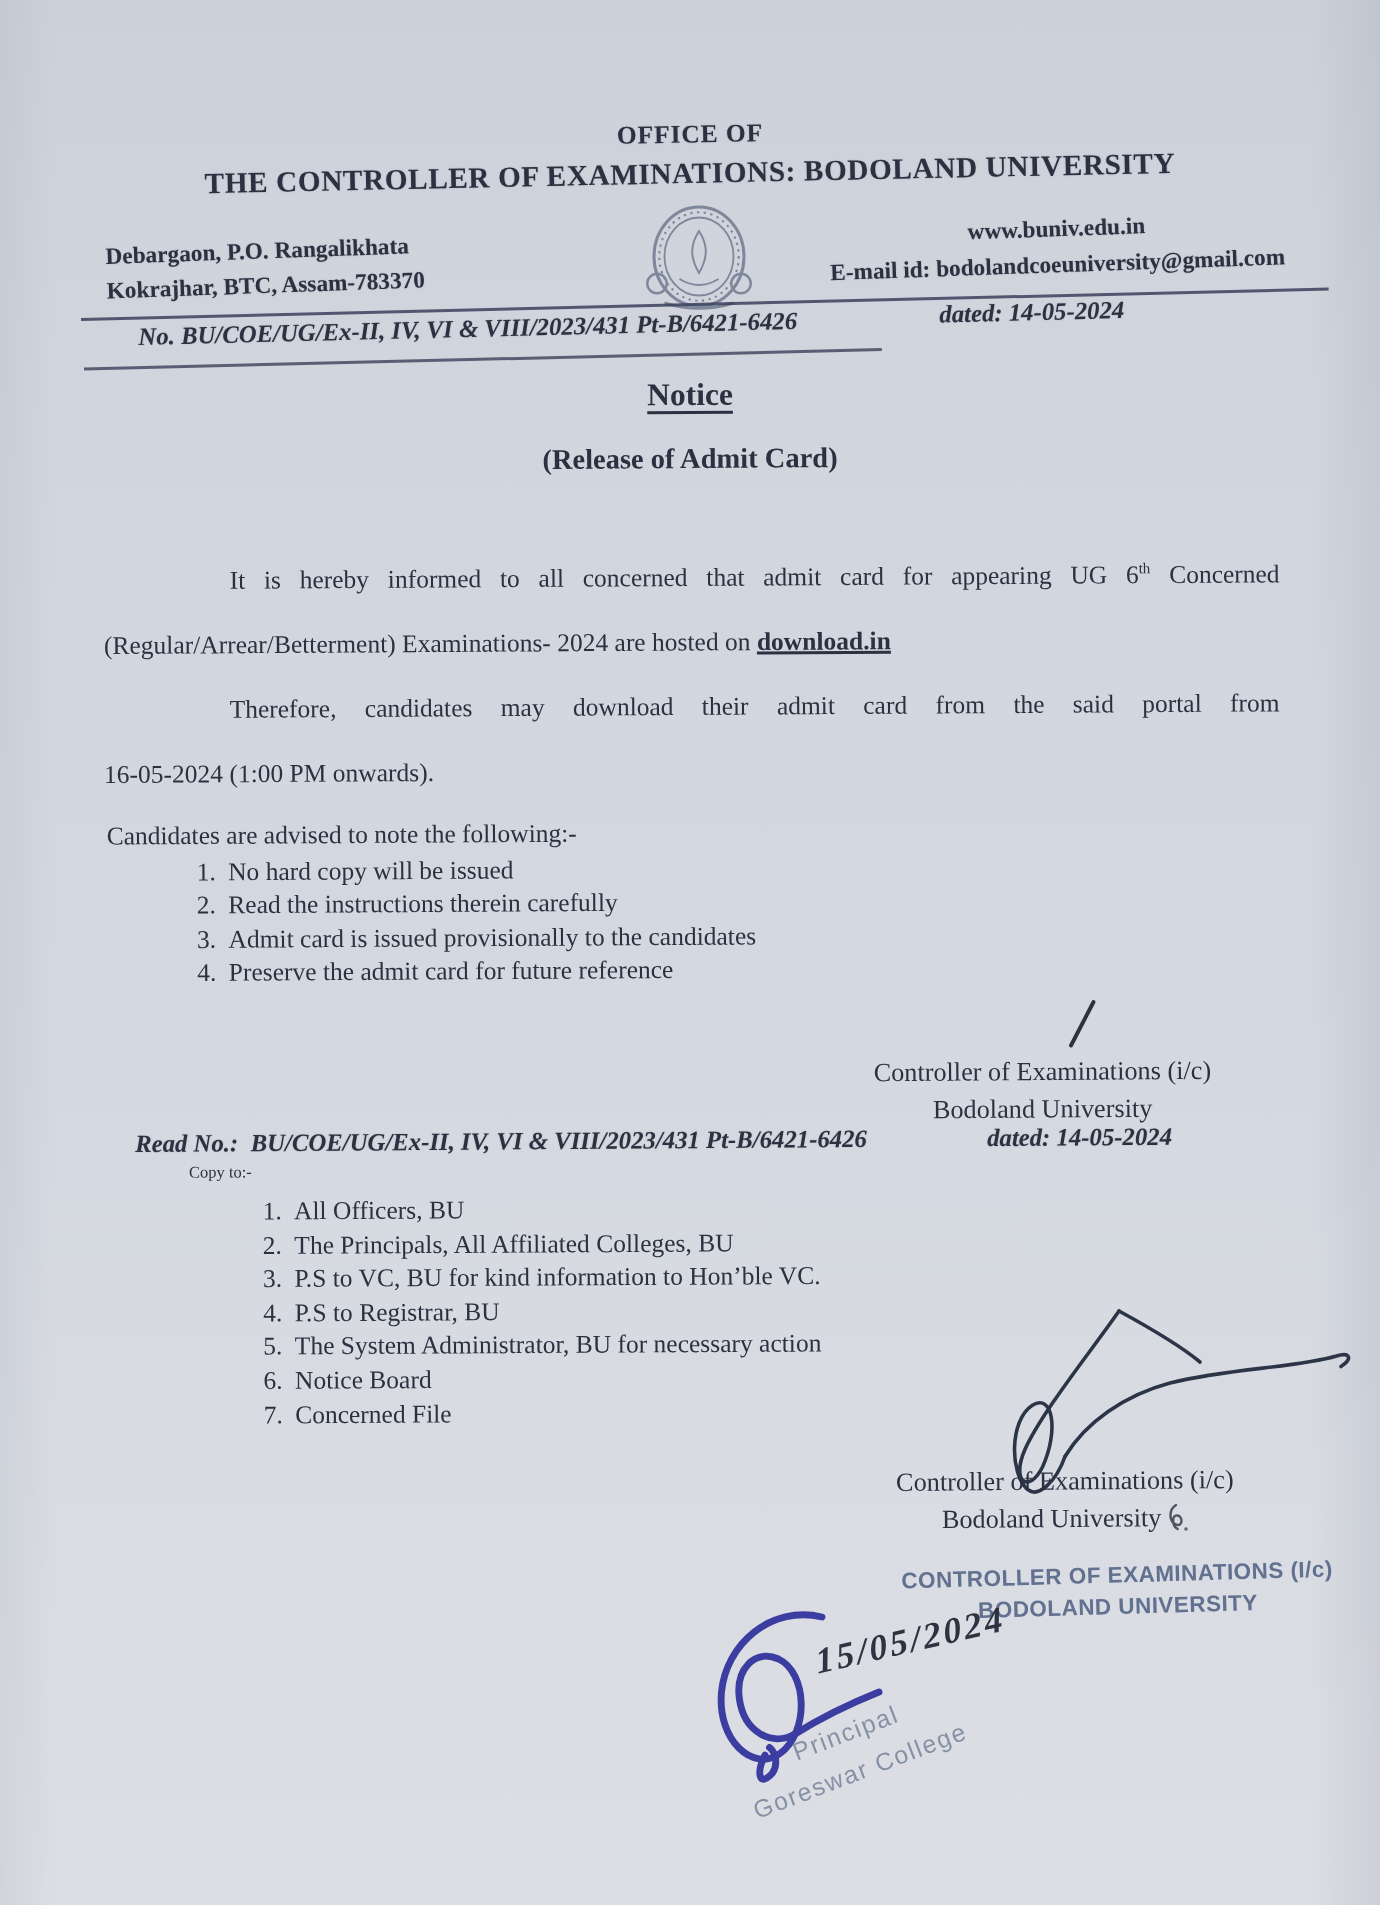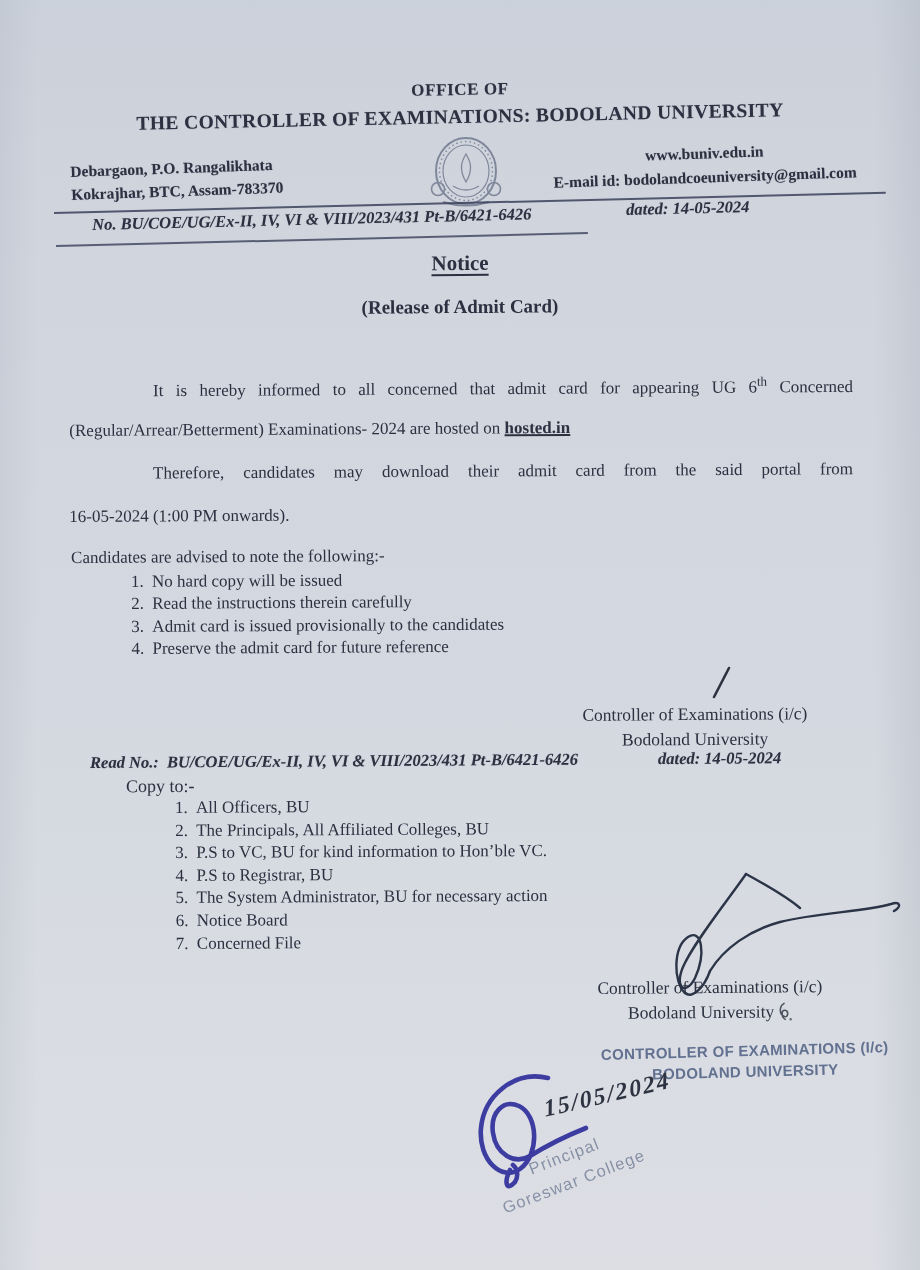--- a/index.html
+++ b/index.html
@@ -28,35 +28,35 @@
   .title span{text-decoration:underline;text-decoration-thickness:2px;text-underline-offset:4px;margin-top:22px;}
   .subtitle{left:0;top:296px;width:100%;font-size:19px;font-weight:bold;transform:rotate(-.4deg);}
 
   .para{left:69px;width:784px;font-size:17px;transform:rotate(-.35deg);transform-origin:left top;}
   .para .jline{text-align:justify;text-align-last:justify;height:43px;}
   .para .lline{height:43px;}
   .p1{top:378px;}
   .p1 .jline{text-indent:84px;}
   .p2{top:464px;}
   .p2 .jline{text-indent:84px;}
-  sup{font-size:13px;}
+  sup{font-size:10px;}
   .portal{font-weight:bold;text-decoration:underline;text-decoration-thickness:1.5px;}
 
   .advice-head{left:71px;top:548px;font-size:17px;transform:rotate(-.35deg);transform-origin:left top;}
   ol{margin:0;padding:0;}
   .advice-list{left:118px;top:571px;font-size:17px;transform:rotate(-.35deg);transform-origin:left top;}
   .advice-list ol{padding-left:30px;}
   .advice-list li{line-height:22.4px;padding-left:4px;}
 
   .slash{left:706px;top:666px;}
   .sig1{left:540px;top:702px;width:310px;text-align:center;font-size:17.5px;line-height:24.5px;transform:rotate(-.4deg);}
 
   .memoline{left:90px;top:753px;width:760px;font-style:italic;font-weight:600;font-size:16.5px;transform:rotate(-.4deg);transform-origin:left top;}
   .memoline .md{position:absolute;left:568px;top:0;}
-  .copylabel{left:126px;top:776px;font-size:18px;transform:rotate(-.3deg);}
+  .copylabel{left:126px;top:776px;font-size:11px;transform:rotate(-.3deg);}
   .copy-list{left:162px;top:797px;font-size:17px;transform:rotate(-.3deg);transform-origin:left top;}
   .copy-list ol{padding-left:30px;}
   .copy-list li{line-height:22.6px;padding-left:4px;}
 
   .bigsig{left:628px;top:872px;}
   .sig2{left:545px;top:975px;width:330px;text-align:center;font-size:17.5px;line-height:24.5px;transform:rotate(-.5deg);}
   .sig2 .orgrow{white-space:nowrap;}
   .inkmark{display:inline-block;vertical-align:-4px;margin-left:2px;}
 
   .stampcoe{left:570px;top:1040px;width:350px;text-align:center;
@@ -105,21 +105,21 @@
   <div class="abs rule1"></div>
   <div class="abs soft refline">No. BU/COE/UG/Ex-II, IV, VI &amp; VIII/2023/431 Pt-B/6421-6426</div>
   <div class="abs soft dated1">dated: 14-05-2024</div>
   <div class="abs rule2"></div>
 
   <div class="abs center title"><span>Notice</span></div>
   <div class="abs center subtitle">(Release of Admit Card)</div>
 
   <div class="abs para p1">
     <div class="jline"><span>It is hereby informed to all concerned that admit card for appearing UG 6</span><sup>th</sup><span> Concerned</span></div>
-    <div class="lline"><span>(Regular/Arrear/Betterment) Examinations- 2024 are hosted on </span><span class="portal">hosted.in</span></div>
+    <div class="lline"><span>(Regular/Arrear/Betterment) Examinations- 2024 are hosted on </span><span class="portal">download.in</span></div>
   </div>
 
   <div class="abs para p2">
     <div class="jline">Therefore, candidates may download their admit card from the said portal from</div>
     <div class="lline">16-05-2024 (1:00 PM onwards).</div>
   </div>
 
   <div class="abs advice-head">Candidates are advised to note the following:-</div>
   <div class="abs advice-list">
     <ol>

